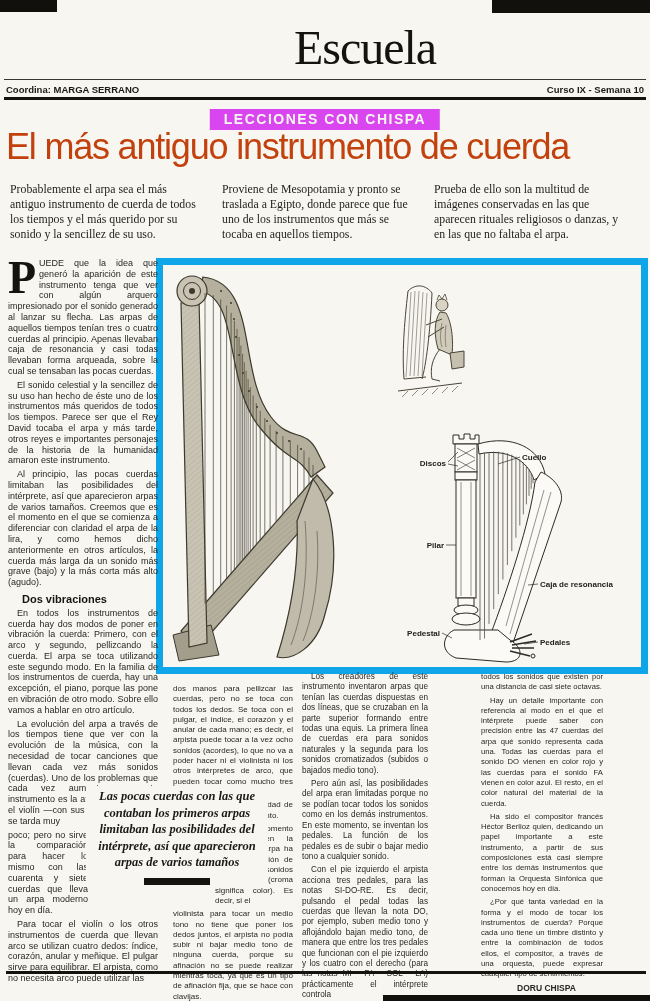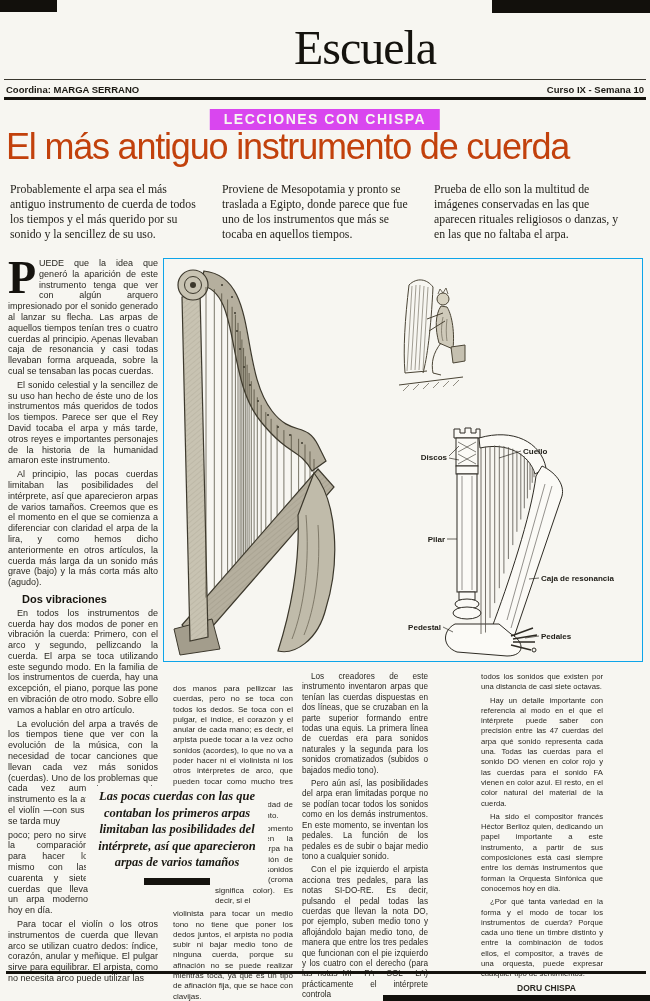--- a/index.html
+++ b/index.html
@@ -22,22 +22,22 @@
           letter-spacing:1.5px;padding:2px 14px 3px;white-space:nowrap;}
   .headline{position:absolute;left:6px;top:126px;width:644px;font-size:36px;
             letter-spacing:-1.2px;white-space:nowrap;color:#c2410c;font-weight:400;}
 
   
   .deck{position:absolute;left:10px;top:182px;width:616px;display:flex;gap:20px;
         font-family:"Liberation Serif",serif;font-size:11.8px;line-height:15px;color:#201e18;}
   .deck div{width:192px;}
 
   
-  .figure{position:absolute;left:163px;top:258px;width:478px;height:402px;
-          border:1px solid #0ea5e9;background:#f7f6f1;}
+  .figure{position:absolute;left:156px;top:258px;width:478px;height:402px;
+          border:7px solid #0ea5e9;background:#f7f6f1;}
   .figure svg{position:absolute;}
 
   
   .col{position:absolute;font-size:8.6px;line-height:10.6px;text-align:justify;color:#2a2822;}
   .col p{margin:0 0 3px;text-indent:9px;}
   .col p.cont{text-indent:0;}
   .col1{left:8px;top:258px;width:150px;font-size:9px;line-height:10.8px;}
   .col2{left:173px;top:684px;width:120px;font-size:8px;line-height:10.3px;}
   .col3{left:302px;top:672px;width:126px;font-size:8.2px;line-height:10.4px;}
   .col4{left:481px;top:672px;width:122px;font-size:7.7px;line-height:10.3px;}

